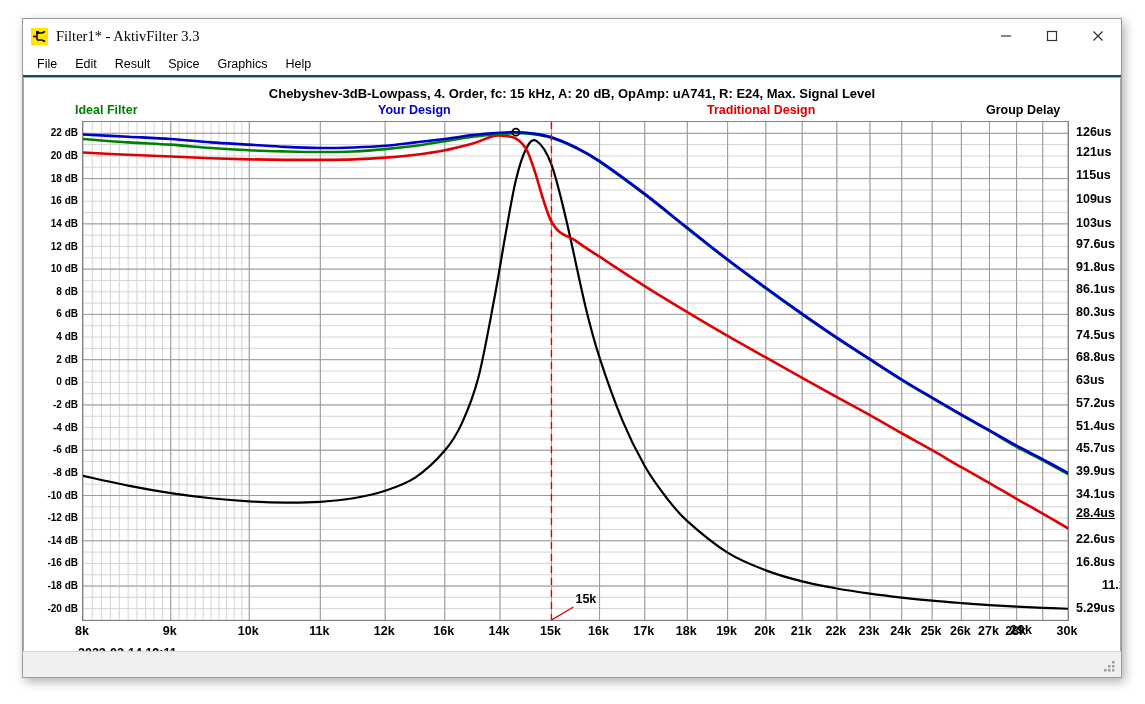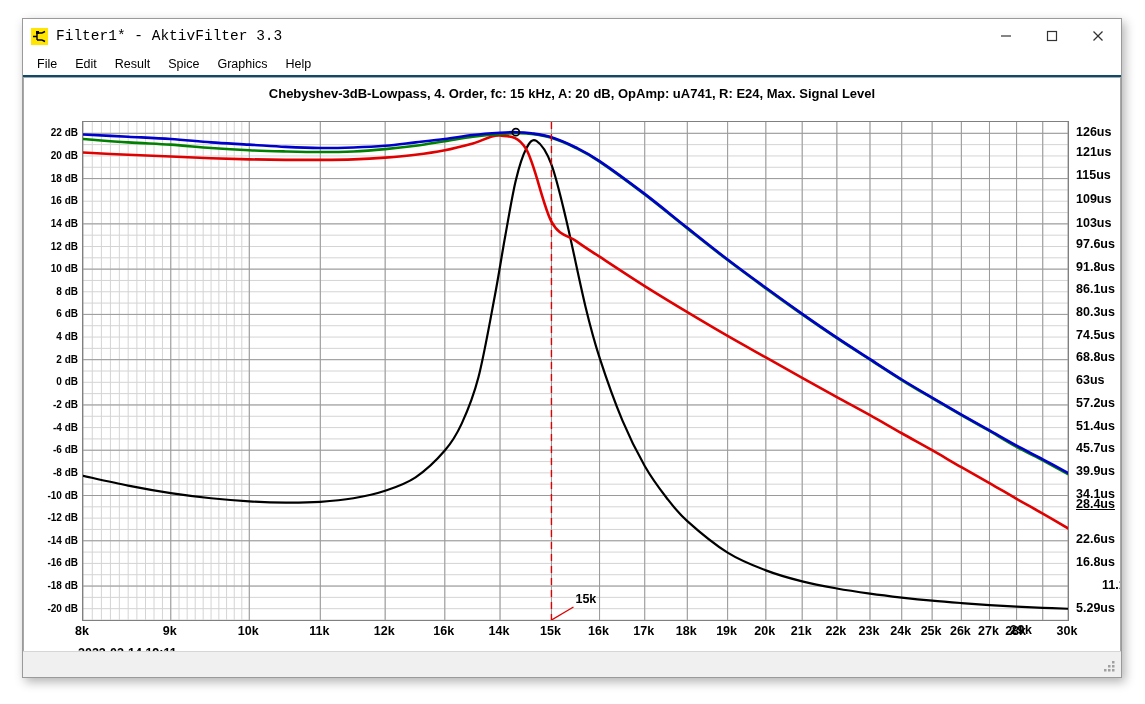--- a/index.html
+++ b/index.html
@@ -46,21 +46,21 @@
     margin-left: 8px;
     margin-right: 8px;
     background: #ffe500;
     position: relative;
     flex: 0 0 auto;
   }
   .app-icon svg { display: block; }
   .title-text {
     font-size: 14.5px;
     color: #000000;
-    font-family: Liberation Mono, monospace;
+    font-family: Liberation Serif, serif;
     white-space: nowrap;
   }
   .win-buttons {
     position: absolute;
     right: 0;
     top: 0;
     height: 34px;
     display: flex;
   }
   .win-btn {
@@ -290,20 +290,26 @@
       <div class="menu-item">Spice</div>
       <div class="menu-item">Graphics</div>
       <div class="menu-item">Help</div>
     </div>
 
     <div class="client">
       <div class="plot-panel">
 
         <div class="chart-title">Chebyshev-3dB-Lowpass, 4. Order, fc: 15 kHz, A: 20 dB, OpAmp: uA741, R: E24, Max. Signal Level</div>
 
+        <div class="legend-row">
+          <div class="legend-lbl" id="lg-ideal">Ideal Filter</div>
+          <div class="legend-lbl" id="lg-yourdesign">Your Design</div>
+          <div class="legend-lbl" id="lg-traditional">Traditional Design</div>
+          <div class="legend-lbl" id="lg-groupdelay">Group Delay</div>
+        </div>
 
         <div class="axis-left" id="axis-left">
             <div class="tick-left" style="top: 11.3px;">22 dB</div>
             <div class="tick-left" style="top: 34px;">20 dB</div>
             <div class="tick-left" style="top: 56.6px;">18 dB</div>
             <div class="tick-left" style="top: 79.2px;">16 dB</div>
             <div class="tick-left" style="top: 101.9px;">14 dB</div>
             <div class="tick-left" style="top: 124.5px;">12 dB</div>
             <div class="tick-left" style="top: 147.1px;">10 dB</div>
             <div class="tick-left" style="top: 169.8px;">8 dB</div>
@@ -333,21 +339,21 @@
             <div class="tick-right" style="top: 168.2px;">86.1us</div>
             <div class="tick-right" style="top: 191.1px;">80.3us</div>
             <div class="tick-right" style="top: 213.9px;">74.5us</div>
             <div class="tick-right" style="top: 236.4px;">68.8us</div>
             <div class="tick-right" style="top: 259.2px;">63us</div>
             <div class="tick-right" style="top: 282.1px;">57.2us</div>
             <div class="tick-right" style="top: 304.9px;">51.4us</div>
             <div class="tick-right" style="top: 327.4px;">45.7us</div>
             <div class="tick-right" style="top: 350.3px;">39.9us</div>
             <div class="tick-right" style="top: 373.1px;">34.1us</div>
-            <div class="tick-right" style="top: 383px; text-decoration: underline;">28.4us</div>
+            <div class="tick-right" style="top: 392px; text-decoration: underline;">28.4us</div>
             <div class="tick-right" style="top: 418.4px;">22.6us</div>
             <div class="tick-right" style="top: 441.3px;">16.8us</div>
             <div class="tick-right" style="top: 463.7px; padding-left: 32px;">11.1us</div>
             <div class="tick-right" style="top: 486.6px;">5.29us</div>
           </div>
         <div class="axis-bottom" id="axis-bottom">
             <div class="tick-bottom" style="left: 0px;">8k</div>
             <div class="tick-bottom" style="left: 87.8px;">9k</div>
             <div class="tick-bottom" style="left: 166.3px;">10k</div>
             <div class="tick-bottom" style="left: 237.3px;">11k</div>

